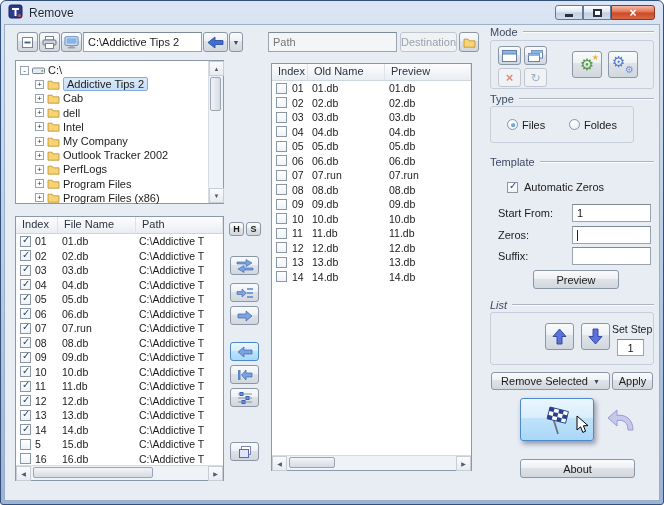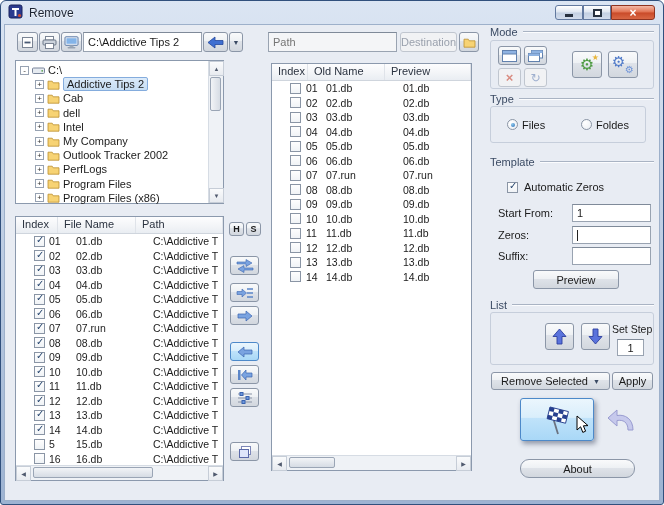--- a/index.html
+++ b/index.html
@@ -26,21 +26,21 @@
 .sec{position:absolute;width:164px;display:flex;align-items:center;gap:5px;}
 .sec .sec-t{font-size:11px;color:#3a4a63;}
 .sec .line{flex:1;height:2px;background:linear-gradient(#a9b3c3 50%,#fbfcfe 50%);}
 .gbox{position:absolute;border:1px solid #c6cedb;border-radius:3px;}
 
 .panel{position:absolute;background:#fff;border:1px solid #8b99ad;}
 .lheader{position:absolute;left:0;top:0;right:0;height:17px;display:flex;background:linear-gradient(#fdfdfe,#f2f4f7 60%,#e9edf2);border-bottom:1px solid #cfd5dd;}
 .hc{font-size:11px;color:#2b3340;padding:1px 0 0 6px;border-right:1px solid #dfe3e9;white-space:nowrap;overflow:hidden;}
 .h-f0{width:42px;}.h-f1{width:78px;}.h-f2{flex:1;}
 .h-p0{width:36px;}.h-p1{width:77px;}.h-p2{flex:1;}
-.rows{position:absolute;left:0;right:0;top:17px;overflow:hidden;padding-left:14px;}
+.rows{position:absolute;left:0;right:0;top:17px;overflow:hidden;}
 .lrow{position:relative;height:14.5px;}
 .lrow .cb{position:absolute;left:4px;top:1.5px;}
 .cell{position:absolute;top:1px;font-size:10.5px;white-space:nowrap;}
 .fi{left:19px;}.fn{left:46px;}.fp{left:123px;right:1px;overflow:hidden;}
 .pi{left:20px;}.po{left:40px;}.pp{left:117px;}
 .cb{width:11px;height:11px;border:1px solid #8a95a5;background:linear-gradient(#fefefe,#f0f3f6);display:inline-block;position:relative;flex:none;}
 .cb.on::after{content:"✓";position:absolute;left:1px;top:-2.5px;font-size:10px;font-weight:bold;color:#28476f;}
 
 #tree-items{position:absolute;left:2px;top:2px;right:16px;}
 .tree-row{height:14.2px;display:flex;align-items:center;gap:3px;padding-left:2px;}
@@ -551,21 +551,21 @@
     <div class="btn" style="left:117px;top:10px;width:30px;height:27px;position:absolute;">
         <span class="gear2a">⚙</span>
         <span class="gear2b">⚙</span>
       </div>
   </div>
 
   <div class="sec" style="left:489px;top:92px;">
       <span class="sec-t">Type</span>
       <span class="line"></span>
     </div>
-  <div class="gbox" id="type-options" style="left:489px;top:105px;width:156px;height:37px;display:flex;align-items:center;justify-content:space-between;padding:0 16px;">
+  <div class="gbox" id="type-options" style="left:489px;top:105px;width:144px;height:37px;display:flex;align-items:center;justify-content:space-between;padding:0 16px;">
       <span class="radio-wrap">
         <span class="radio sel"></span>
         <span>Files</span>
       </span>
       <span class="radio-wrap">
         <span class="radio"></span>
         <span>Foldes</span>
       </span>
     </div>
 
@@ -581,21 +581,21 @@
   <input class="txt" style="left: 571px; top: 203px; width: 79px; height: 18px;" readonly="" value="1">
   <span class="label" style="left:497px;top:228px;">Zeros:</span>
   <input class="txt" style="left: 571px; top: 225px; width: 79px; height: 18px;" readonly="" value="">
   <div id="caret"></div>
   <span class="label" style="left:497px;top:249px;">Suffix:</span>
   <input class="txt" style="left: 571px; top: 246px; width: 79px; height: 18px;" readonly="" value="">
   <div class="btn" style="left:532px;top:269px;width:86px;height:19px;">
       <span>Preview</span>
     </div>
 
-  <div class="sec" style="left:489px;top:298px;">
+  <div class="sec" style="left:489px;top:298px;font-style:italic;">
       <span class="sec-t">List</span>
       <span class="line"></span>
     </div>
   <div class="gbox" style="left:489px;top:311px;width:164px;height:53px;">
     <div class="btn" style="left:54px;top:10px;width:29px;height:27px;">
         <svg width="15" height="17" viewBox="0 0 15 17">
           <path d="M7.5 1 L14 8.5 H10 V16 H5 V8.5 H1 Z" fill="#5a73dc" stroke="#2c3f9e" stroke-width="0.9"></path>
         </svg>
       </div>
     <div class="btn" style="left:90px;top:10px;width:29px;height:27px;">
@@ -626,21 +626,21 @@
         <rect x="0" y="8" width="4.75" height="4" fill="#27408f"></rect>
           <rect x="9.5" y="8" width="4.75" height="4" fill="#27408f"></rect>
       </g>
     </svg>
   </div>
   <div class="btn flat" style="left:599px;top:400px;width:44px;height:38px;">
     <svg width="32" height="28" viewBox="0 0 32 28">
         <path d="M27 24 C27 13 19 8 11 9.5 L11 4 L2 12 L11 20 L11 14.5 C17 13.5 22 16 22 24 Z" fill="#c6c9ec" stroke="#989bd0" stroke-width="1"></path>
       </svg>
   </div>
-  <div class="btn" style="left:519px;top:458px;width:115px;height:19px;border-radius:9px;">
+  <div class="btn" style="left:519px;top:458px;width:115px;height:19px;">
       <span>About</span>
     </div>
 
   <div id="cursor">
     <svg width="13" height="19" viewBox="0 0 13 19">
         <path d="M1 1 L1 15 L4.6 11.8 L6.8 17.4 L9.6 16.2 L7.4 10.8 L12 10.6 Z" fill="#fff" stroke="#000" stroke-width="1"></path>
       </svg>
   </div>
 </div>
 

